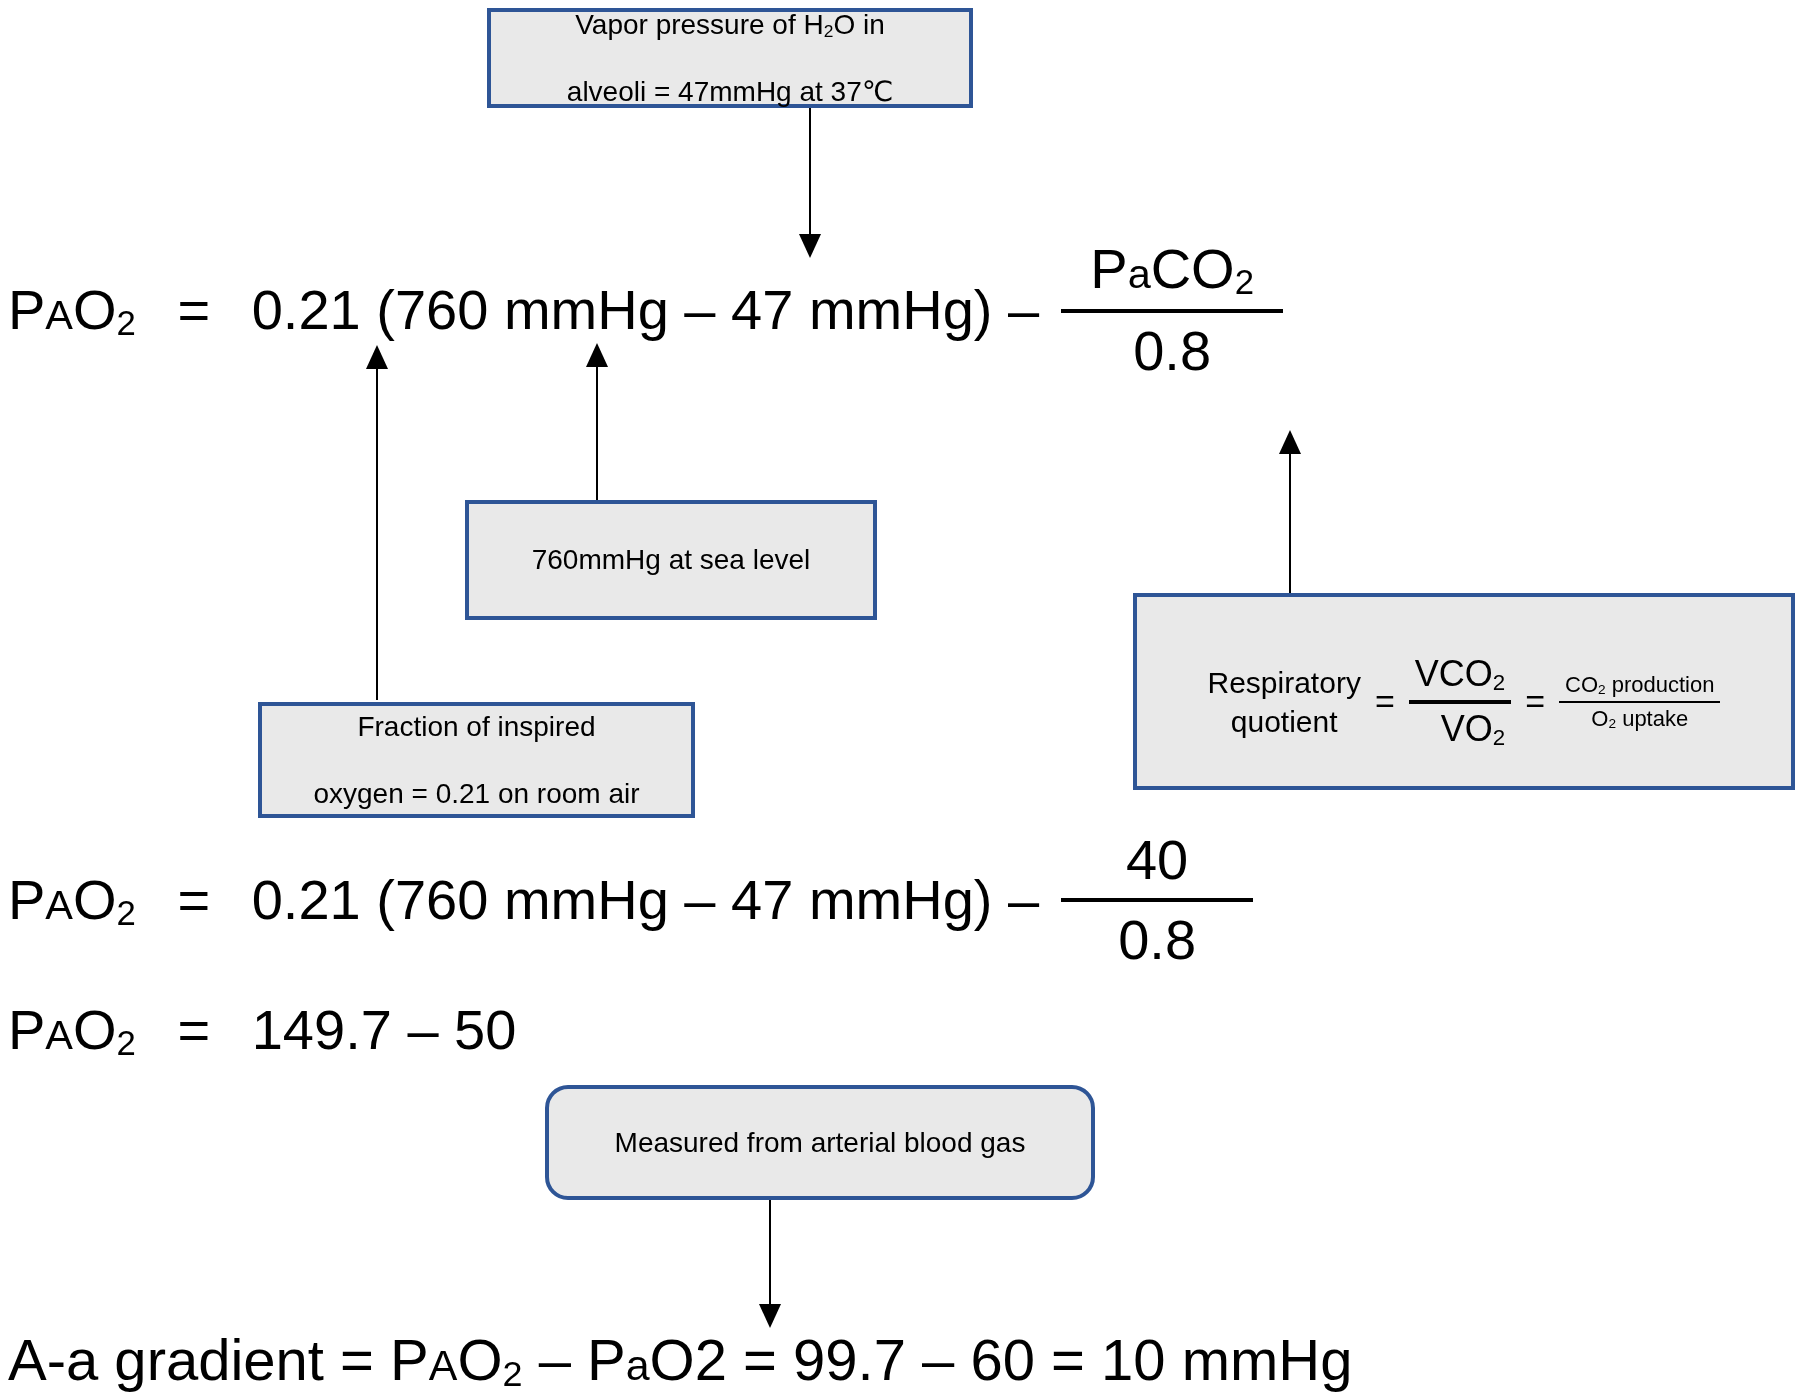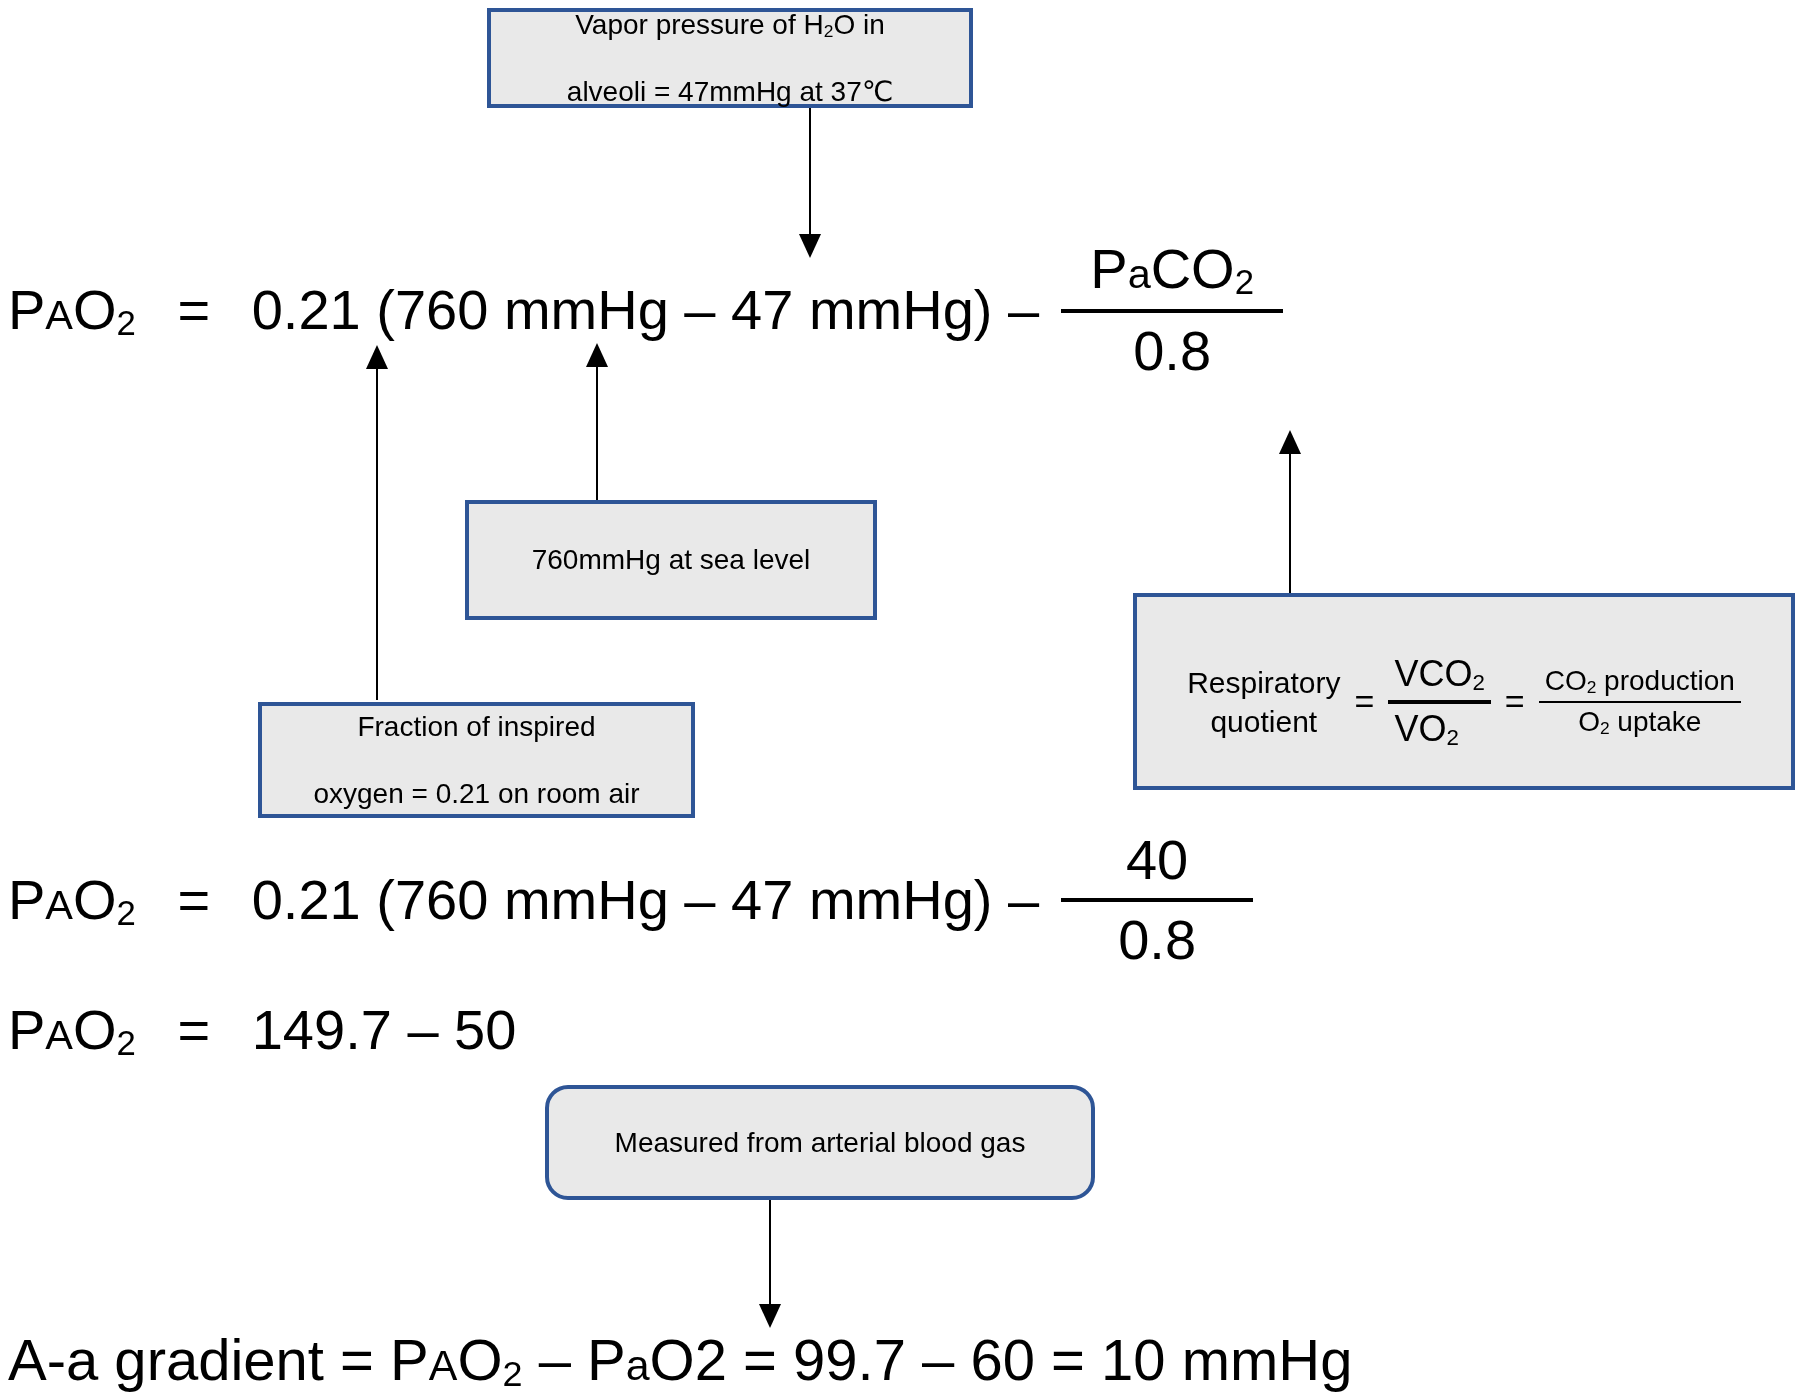--- a/index.html
+++ b/index.html
@@ -30,23 +30,23 @@
   .arrow .shaft{position:absolute;left:9.75px;width:2.5px;background:var(--arrow,#000);}
   .arrow.up .shaft{top:20px;bottom:0;}
   .arrow.down .shaft{top:0;bottom:20px;}
   .arrow .head{position:absolute;left:0;width:0;height:0;border-left:11px solid transparent;border-right:11px solid transparent;}
   .arrow.up .head{top:0;border-bottom:24px solid var(--arrow,#000);}
   .arrow.down .head{bottom:0;border-top:24px solid var(--arrow,#000);}
   
   .rqcontent{display:flex;align-items:center;justify-content:center;gap:14px;font-size:30px;margin-top:21px;}
   .rqlabel{text-align:center;line-height:1.3;}
   .rqeq{font-size:34px;}
-  .rqfrac1{display:inline-flex;flex-direction:column;align-items:flex-start;font-size:36px;}
+  .rqfrac1{display:inline-flex;flex-direction:column;align-items:flex-end;font-size:36px;}
   .rqfrac1 .bar{align-self:stretch;border-top:4px solid #000;margin:4px 0;}
-  .rqfrac2{display:inline-flex;flex-direction:column;align-items:center;font-size:28px;justify-content:flex-end;}
+  .rqfrac2{display:inline-flex;flex-direction:column;align-items:center;font-size:22px;justify-content:flex-end;}
   .rqfrac2 .bar{align-self:stretch;border-top:2.5px solid #000;margin:3px 0;}
   .rqfrac1 .num,.rqfrac1 .den,.rqfrac2 .num,.rqfrac2 .den{line-height:1.15;padding:0 6px;}
   .finalline{position:absolute;font-size:58px;white-space:nowrap;}
 </style>
 </head>
 <body>
 
 <div id="canvas">
 
   <div class="callout" style="left:487px;top:8px;width:486px;height:100px;">

